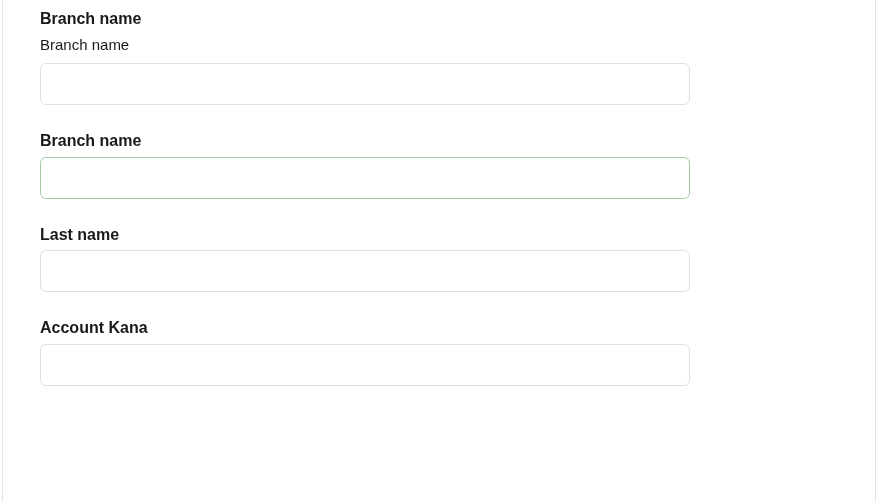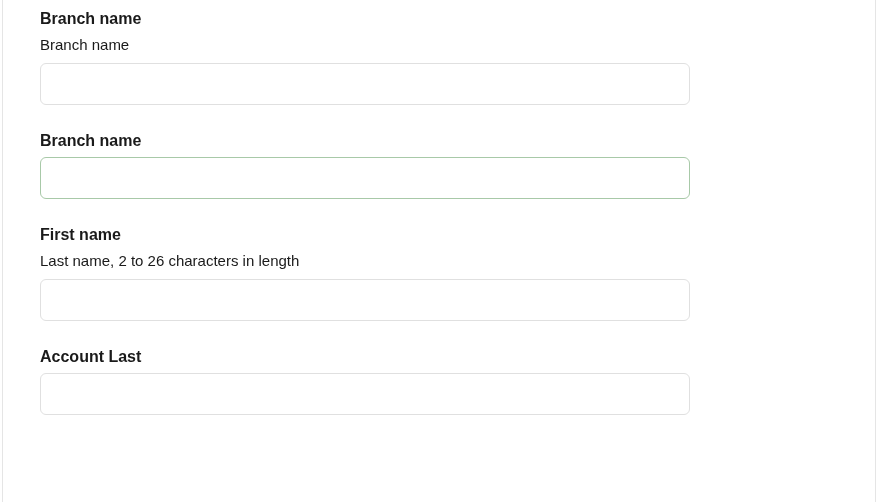--- a/index.html
+++ b/index.html
@@ -68,23 +68,22 @@
     <div class="field-help">Branch name</div>
     <input type="text" class="text-input" value="" style="">
   </div>
 
   <div class="form-group">
     <div class="field-label">Branch name</div>
     <input type="text" class="text-input active" value="" style="">
   </div>
 
   <div class="form-group">
-    <div class="field-label">First name</div>
-    <div class="field-help">Last name, 2 to 26 characters in length</div>
+    <div class="field-label">Last name</div>
     <input type="text" class="text-input" value="" style="">
   </div>
 
   <div class="form-group">
-    <div class="field-label">Account Last</div>
+    <div class="field-label">Account Kana</div>
     <input type="text" class="text-input" value="" style="">
   </div>
 
 </div>
 
 </body></html>

